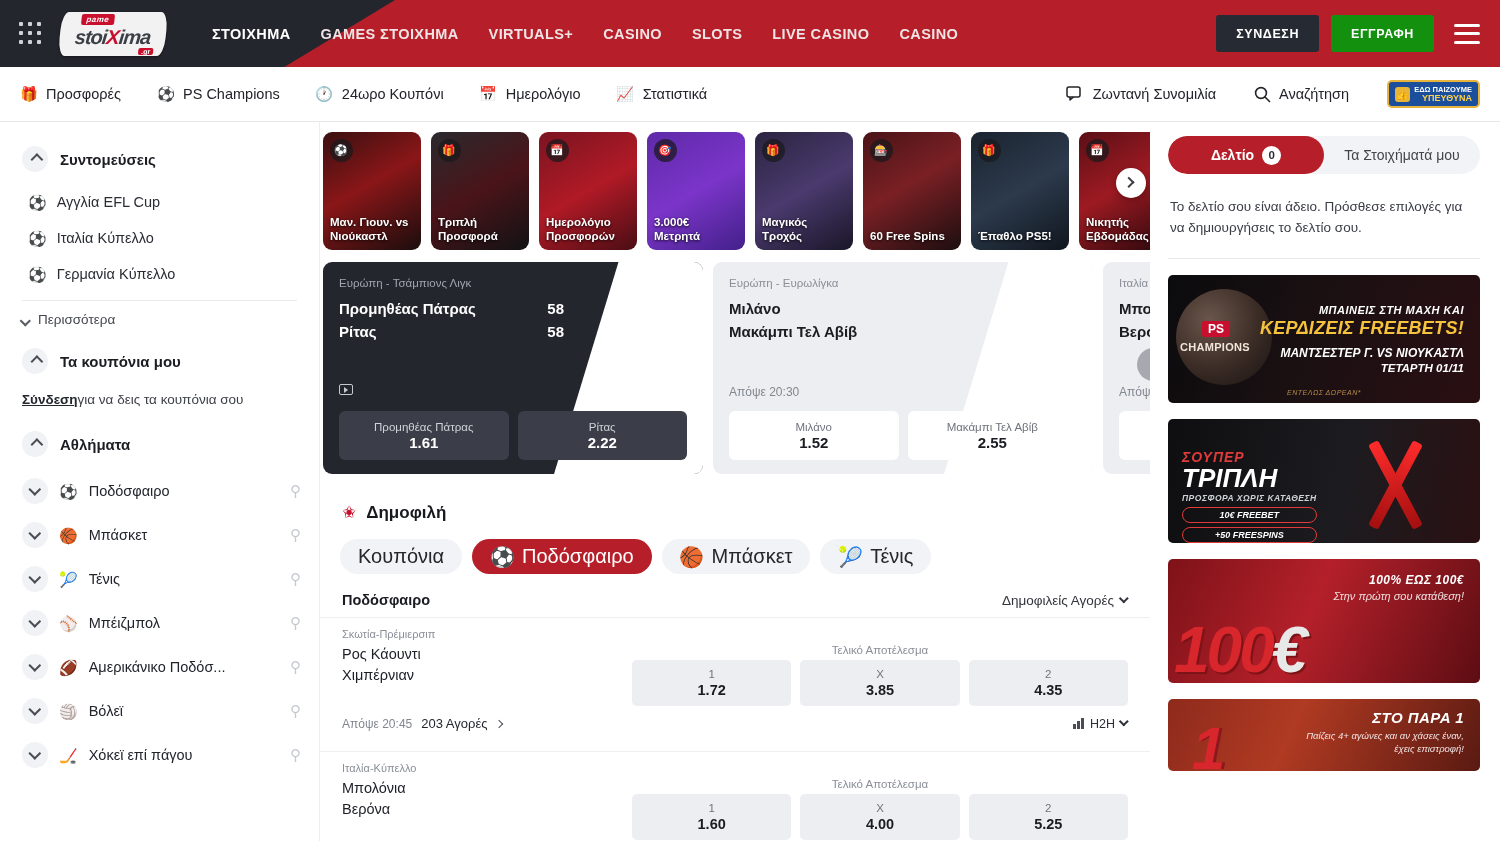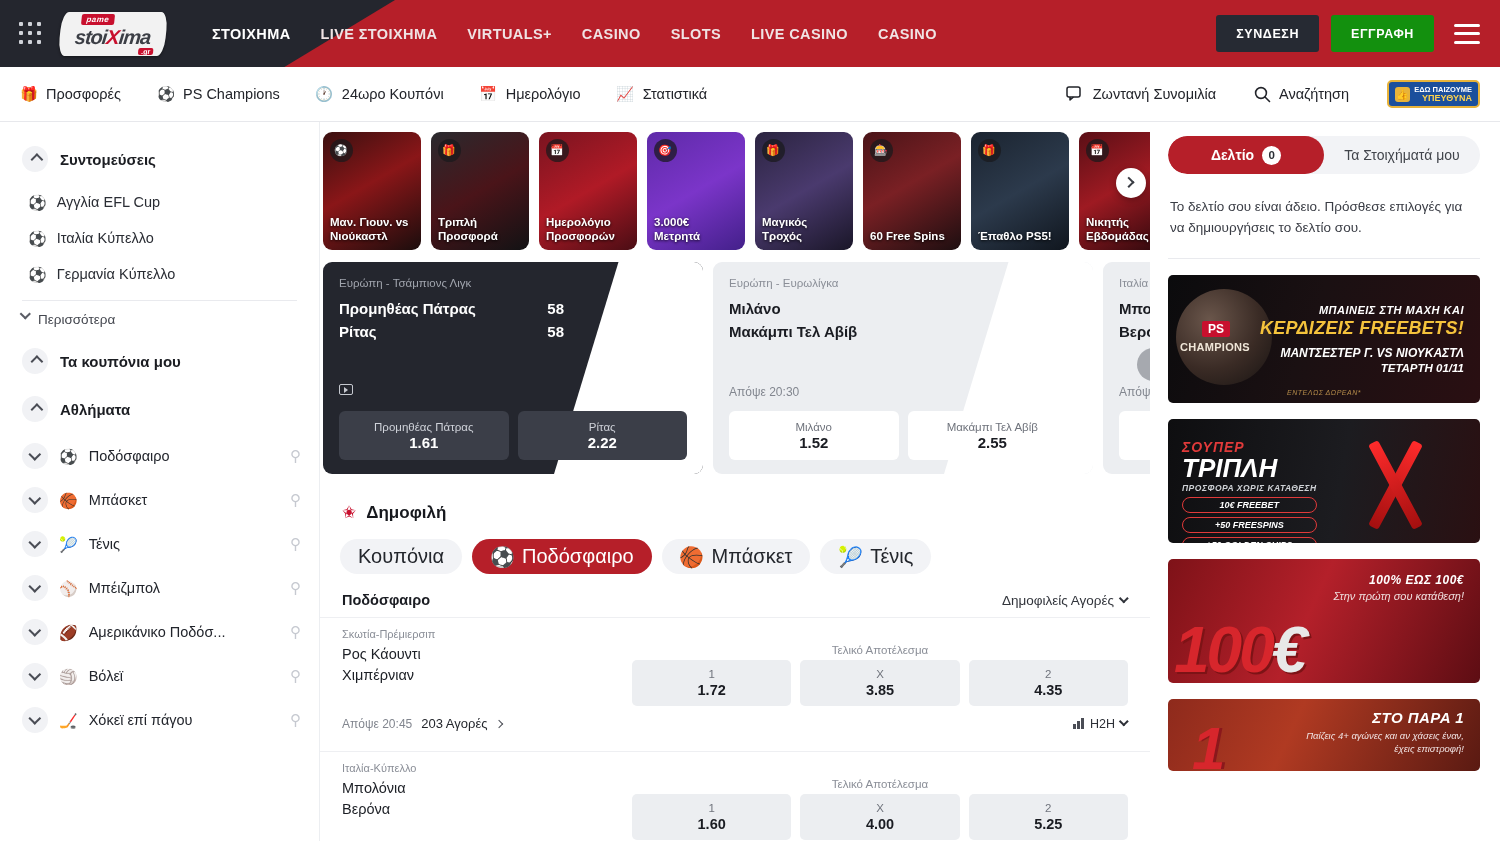--- a/index.html
+++ b/index.html
@@ -111,21 +111,21 @@
           border-bottom: 2px solid #4a4d55; }
   .chev.up { transform: rotate(135deg) translate(-1px,-1px); }
   .chev.down { transform: rotate(-45deg) translate(1px,-2px); }
   .side-sec-title { font-size: 15px; font-weight: bold; color: #1b1d22; }
   .side-link {
     display: flex; align-items: center; gap: 10px; padding: 10px 22px 10px 28px;
     font-size: 14.5px; color: #2a2d34; cursor: pointer;
   }
   .ball { font-size: 15px; line-height: 1; }
   .side-div { height: 1px; background: #e9eaee; margin: 8px 22px 0 22px; }
-  .more-row { display:flex; align-items:flex-start; gap:8px; padding: 11px 22px; cursor:pointer; }
+  .more-row { display:flex; align-items:flex-end; gap:8px; padding: 11px 22px; cursor:pointer; }
   .more-row .chev { border-color:#5a5d65; width:8px;height:8px; }
   .more-row span { font-size: 13.5px; color: #44474f; }
   .login-line { padding: 6px 22px 14px 22px; font-size: 13.5px; color: #3c3f47; }
   .login-line u { font-weight: bold; color: #23262d; cursor:pointer; }
   .sport-row {
     display: flex; align-items: center; gap: 11px; padding: 9px 18px 9px 22px; cursor: pointer;
   }
   .sport-row .name { font-size: 14.5px; color: #22252c; flex: 1;
                      overflow:hidden; white-space:nowrap; text-overflow:ellipsis; }
   .pin { color: #c6c9d0; font-size: 15px; }
@@ -318,21 +318,21 @@
   <div class="logo">
     <div class="logo-shape">
       <div class="logo-pame">pame</div>
       <div class="logo-main"><span>stoi</span><span class="x">X</span><span>ima</span></div>
       <div class="logo-gr">.gr</div>
     </div>
   </div>
 
   <nav class="mainnav">
     <a class="active">ΣΤΟΙΧΗΜΑ</a>
-    <a>LIVE ΣΤΟΙΧΗΜΑ</a>
+    <a>GAMES ΣΤΟΙΧΗΜΑ</a>
     <a>VIRTUALS+</a>
     <a>CASINO</a>
     <a>SLOTS</a>
     <a>LIVE CASINO</a>
     <a>CASINO</a>
   </nav>
 
   <div class="header-right">
     <button class="btn-login">ΣΥΝΔΕΣΗ</button>
     <button class="btn-signup">ΕΓΓΡΑΦΗ</button>
@@ -419,20 +419,23 @@
     <div class="more-row">
       <i class="chev down"></i>
       <span>Περισσότερα</span>
     </div>
 
     <div class="side-sec-head">
       <span class="chev-circle">
           <i class="chev up"></i>
         </span>
       <span class="side-sec-title">Τα κουπόνια μου</span>
+    </div>
+    <div class="login-line">
+      <u>Σύνδεση</u><span>για να δεις τα κουπόνια σου</span>
     </div>
 
     <div class="side-sec-head">
       <span class="chev-circle">
           <i class="chev up"></i>
         </span>
       <span class="side-sec-title">Αθλήματα</span>
     </div>
 
     <div class="sport-row">
@@ -746,21 +749,21 @@
         <div class="bn-l1">ΜΠΑΙΝΕΙΣ ΣΤΗ ΜΑΧΗ ΚΑΙ</div>
         <div class="bn-l2">ΚΕΡΔΙΖΕΙΣ FREEBETS!</div>
         <div class="bn-l3">ΜΑΝΤΣΕΣΤΕΡ Γ.  VS  ΝΙΟΥΚΑΣΤΛ</div>
         <div class="bn-l4">ΤΕΤΑΡΤΗ 01/11</div>
       </div>
       <div class="bn-small">ΕΝΤΕΛΩΣ ΔΩΡΕΑΝ*</div>
     </div>
 
     <div class="banner" style="background:linear-gradient(100deg,#0e0e10 0%,#1c1c20 55%,#2a1012 100%); height:124px;">
       <div class="bigX"></div>
-      <div style="position:absolute;left:14px;top:20px;">
+      <div style="position:absolute;left:14px;top:30px;">
         <div class="tri-l1">ΣΟΥΠΕΡ</div>
         <div class="tri-l2">ΤΡΙΠΛΗ</div>
         <div class="tri-l3">ΠΡΟΣΦΟΡΑ ΧΩΡΙΣ ΚΑΤΑΘΕΣΗ</div>
         <div class="tri-pill">10€ FREEBET</div>
         <div class="tri-pill">+50 FREESPINS</div>
         <div class="tri-pill">+50 GOLDEN CHIPS</div>
       </div>
     </div>
 
     <div class="banner" style="background:linear-gradient(115deg,#7e1218 0%,#b4202a 45%,#5d0d13 100%); height:124px;">

